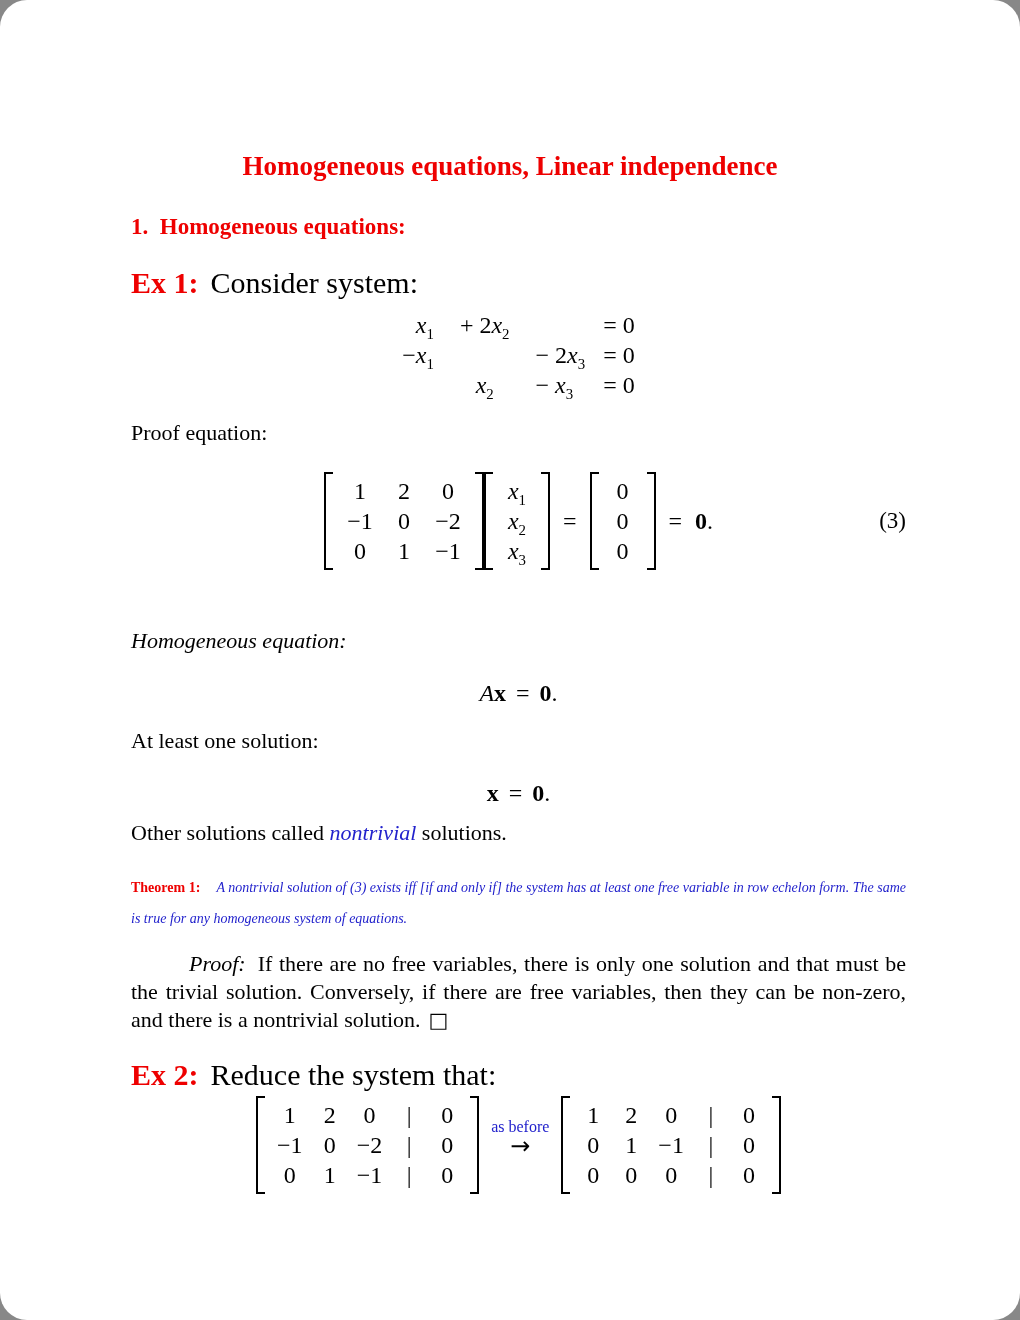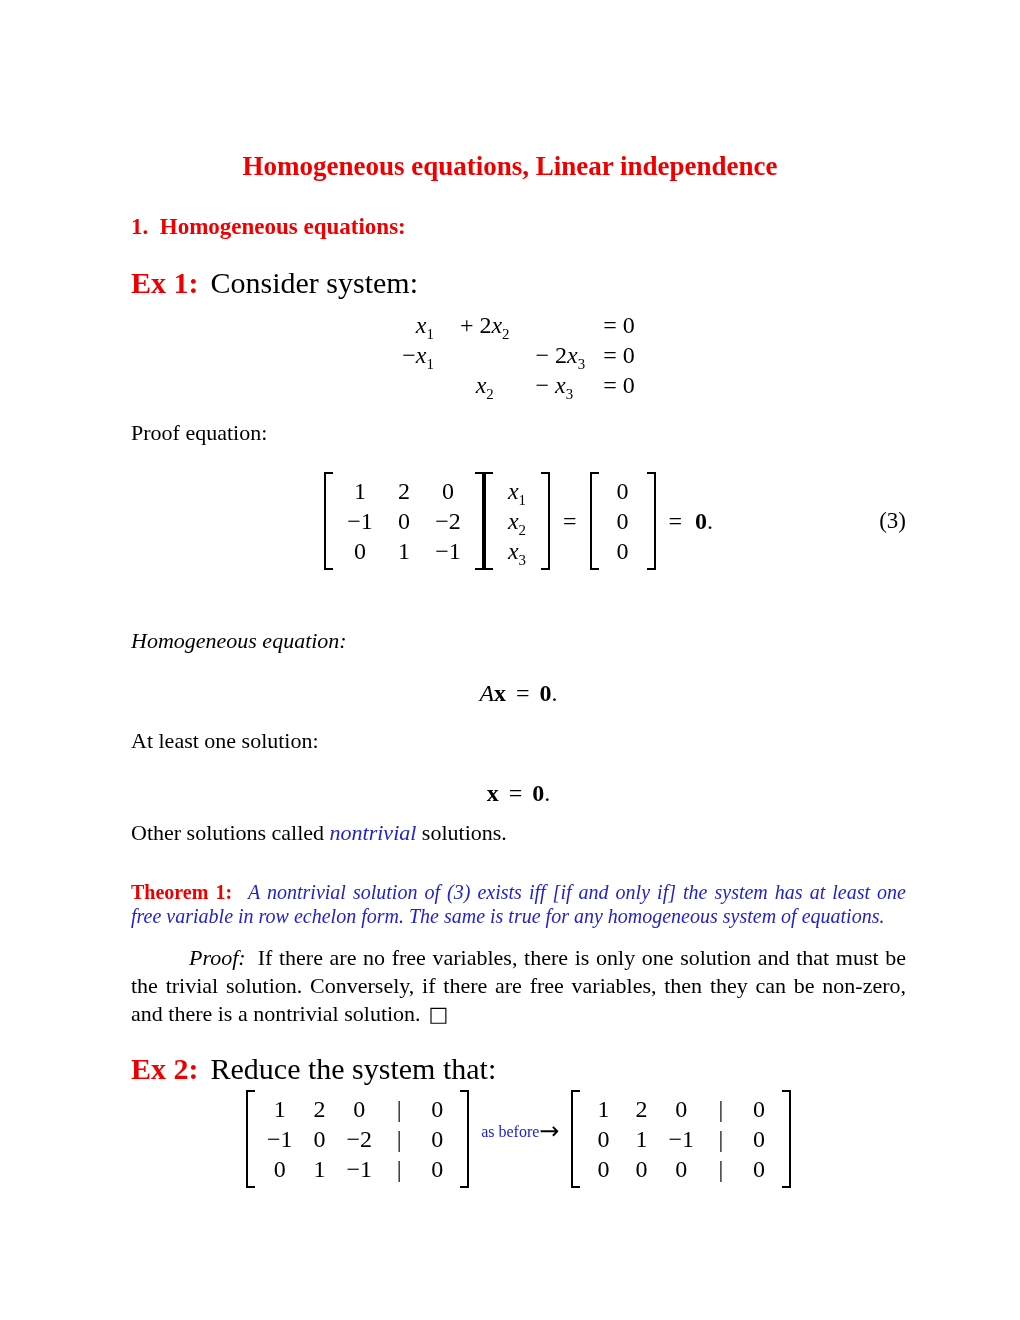--- a/index.html
+++ b/index.html
@@ -1,21 +1,21 @@
 <!DOCTYPE html>
 <html style="--red: #ee0000; --blue: #2222cc; --text: #000000; --background: #ffffff;"><head>
 <meta charset="utf-8">
 <style>
   :root { --red:#ee0000; --blue:#2222cc; --text:#000000; --background:#ffffff; }
   * { box-sizing: border-box; }
   body { margin:0; background:#888; }
   .page {
     width:1020px; height:1320px; margin:0 auto; position:relative;
     background:var(--background); color:var(--text);
-    font-family:"Liberation Serif", serif; overflow:hidden;
+    font-family:"Liberation Serif", serif; overflow:hidden;border-radius:27px;
   }
   .title {
     margin:0; padding-top:150px; text-align:center;
     font-size:27px; font-weight:bold; color:var(--red); line-height:32px;
   }
   .col { margin:0 114px 0 131px; }
   .section {
     font-size:23px; font-weight:bold; color:var(--red);
     margin:30px 0 0 0; line-height:30px; white-space:pre-wrap;
   }
@@ -45,26 +45,26 @@
   .op { margin:0 13px; }
   .boldz { font-weight:bold; }
   .eqnum { position:absolute; right:0; top:50%; transform:translateY(-50%); font-size:23px; }
   sub { font-size:0.62em; }
   i { font-style:italic; }
   
   .centermath { text-align:center; font-size:24px; margin-top:22px; line-height:30px; }
   .centermath .op { margin:0 10px; }
   .bodyline { font-size:22px; line-height:30px; margin:10px 0 0 0; }
   .blue { color:var(--blue); }
-  .theorem { font-size:20px; line-height:24px; text-align:justify; margin:32px 0 0 0; }
+  .theorem { font-size:14px; line-height:31px; text-align:justify; margin:24px 0 0 0; }
   .theorem .exlabel { margin-right:16px; }
   .proof { font-size:22px; line-height:28px; text-align:justify; text-indent:58px; margin:16px 0 0 0; }
   .proof .prooflabel { font-style:italic; margin-right:12px; }
   .qed { font-family:"DejaVu Sans", sans-serif; font-size:21px; margin-left:8px; }
-  .arrowblock { display:inline-flex; flex-direction:row; align-items:center; margin:0 12px; transform:translateY(-8px); }
+  .arrowblock { display:inline-flex; flex-direction:column; align-items:center; margin:0 12px; transform:translateY(-8px); }
   .asbefore { font-size:16px; color:var(--blue); line-height:17px; }
   .arrow { font-family:"DejaVu Sans", sans-serif; font-size:24px; line-height:22px; }
 </style>
 </head>
 <body>
 
 <div class="page">
 
   <h1 class="title">Homogeneous equations, Linear independence</h1>
 

